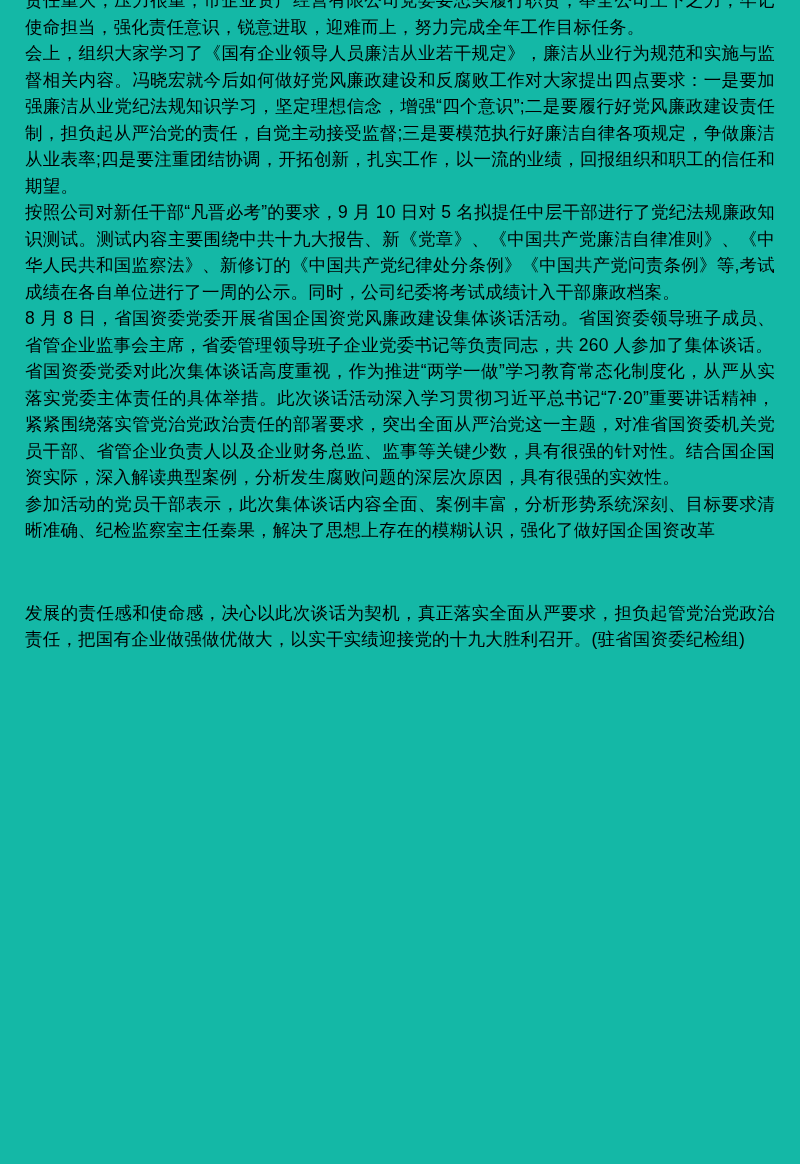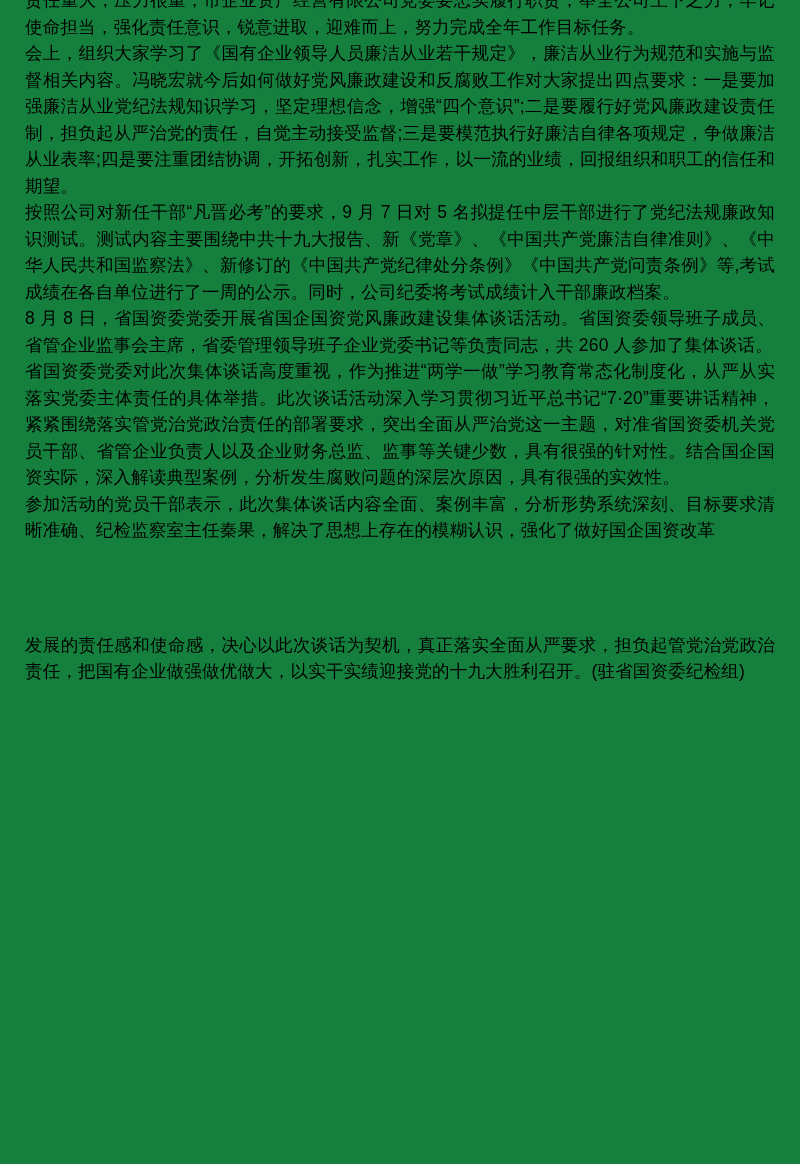--- a/index.html
+++ b/index.html
@@ -12,46 +12,46 @@
     height: 1164px;
     overflow: hidden;
     font-family: "Liberation Sans", "DejaVu Sans", sans-serif;
   }
   .page {
     box-sizing: border-box;
     width: 800px;
     height: 1164px;
     padding: 0 25px 0 25px;
     overflow: hidden;
-    background: #15803d;
+    background: #14b8a6;
   }
   .doc-body {
     
     margin-top: -13px;
   }
   .doc-body p {
     margin: 0;
     padding: 0;
     color: #000000;
     font-size: 17.5px;
     line-height: 26.5px;
     text-align: justify;
     letter-spacing: 0.2px;
     word-break: break-all;
   }
   .doc-body p.after-page-break {
-    margin-top: 88px;
+    margin-top: 56px;
   }
 </style>
 </head>
 <body>
 
 <div class="page">
   <div class="doc-body">
     <p>责任重大，压力很重，市企业资产经营有限公司党委要忠实履行职责，举全公司上下之力，牢记使命担当，强化责任意识，锐意进取，迎难而上，努力完成全年工作目标任务。</p>
     <p>会上，组织大家学习了《国有企业领导人员廉洁从业若干规定》，廉洁从业行为规范和实施与监督相关内容。冯晓宏就今后如何做好党风廉政建设和反腐败工作对大家提出四点要求：一是要加强廉洁从业党纪法规知识学习，坚定理想信念，增强“四个意识”;二是要履行好党风廉政建设责任制，担负起从严治党的责任，自觉主动接受监督;三是要模范执行好廉洁自律各项规定，争做廉洁从业表率;四是要注重团结协调，开拓创新，扎实工作，以一流的业绩，回报组织和职工的信任和期望。</p>
-    <p>按照公司对新任干部“凡晋必考”的要求，9 月 7 日对 5 名拟提任中层干部进行了党纪法规廉政知识测试。测试内容主要围绕中共十九大报告、新《党章》、《中国共产党廉洁自律准则》、《中华人民共和国监察法》、新修订的《中国共产党纪律处分条例》《中国共产党问责条例》等,考试成绩在各自单位进行了一周的公示。同时，公司纪委将考试成绩计入干部廉政档案。</p>
+    <p>按照公司对新任干部“凡晋必考”的要求，9 月 10 日对 5 名拟提任中层干部进行了党纪法规廉政知识测试。测试内容主要围绕中共十九大报告、新《党章》、《中国共产党廉洁自律准则》、《中华人民共和国监察法》、新修订的《中国共产党纪律处分条例》《中国共产党问责条例》等,考试成绩在各自单位进行了一周的公示。同时，公司纪委将考试成绩计入干部廉政档案。</p>
     <p>8 月 8 日，省国资委党委开展省国企国资党风廉政建设集体谈话活动。省国资委领导班子成员、省管企业监事会主席，省委管理领导班子企业党委书记等负责同志，共 260 人参加了集体谈话。</p>
     <p>省国资委党委对此次集体谈话高度重视，作为推进“两学一做”学习教育常态化制度化，从严从实落实党委主体责任的具体举措。此次谈话活动深入学习贯彻习近平总书记“7·20”重要讲话精神，紧紧围绕落实管党治党政治责任的部署要求，突出全面从严治党这一主题，对准省国资委机关党员干部、省管企业负责人以及企业财务总监、监事等关键少数，具有很强的针对性。结合国企国资实际，深入解读典型案例，分析发生腐败问题的深层次原因，具有很强的实效性。</p>
     <p>参加活动的党员干部表示，此次集体谈话内容全面、案例丰富，分析形势系统深刻、目标要求清晰准确、纪检监察室主任秦果，解决了思想上存在的模糊认识，强化了做好国企国资改革</p>
     <p class="after-page-break">发展的责任感和使命感，决心以此次谈话为契机，真正落实全面从严要求，担负起管党治党政治责任，把国有企业做强做优做大，以实干实绩迎接党的十九大胜利召开。(驻省国资委纪检组)</p>
   </div>
 </div>
 
 </body></html>

